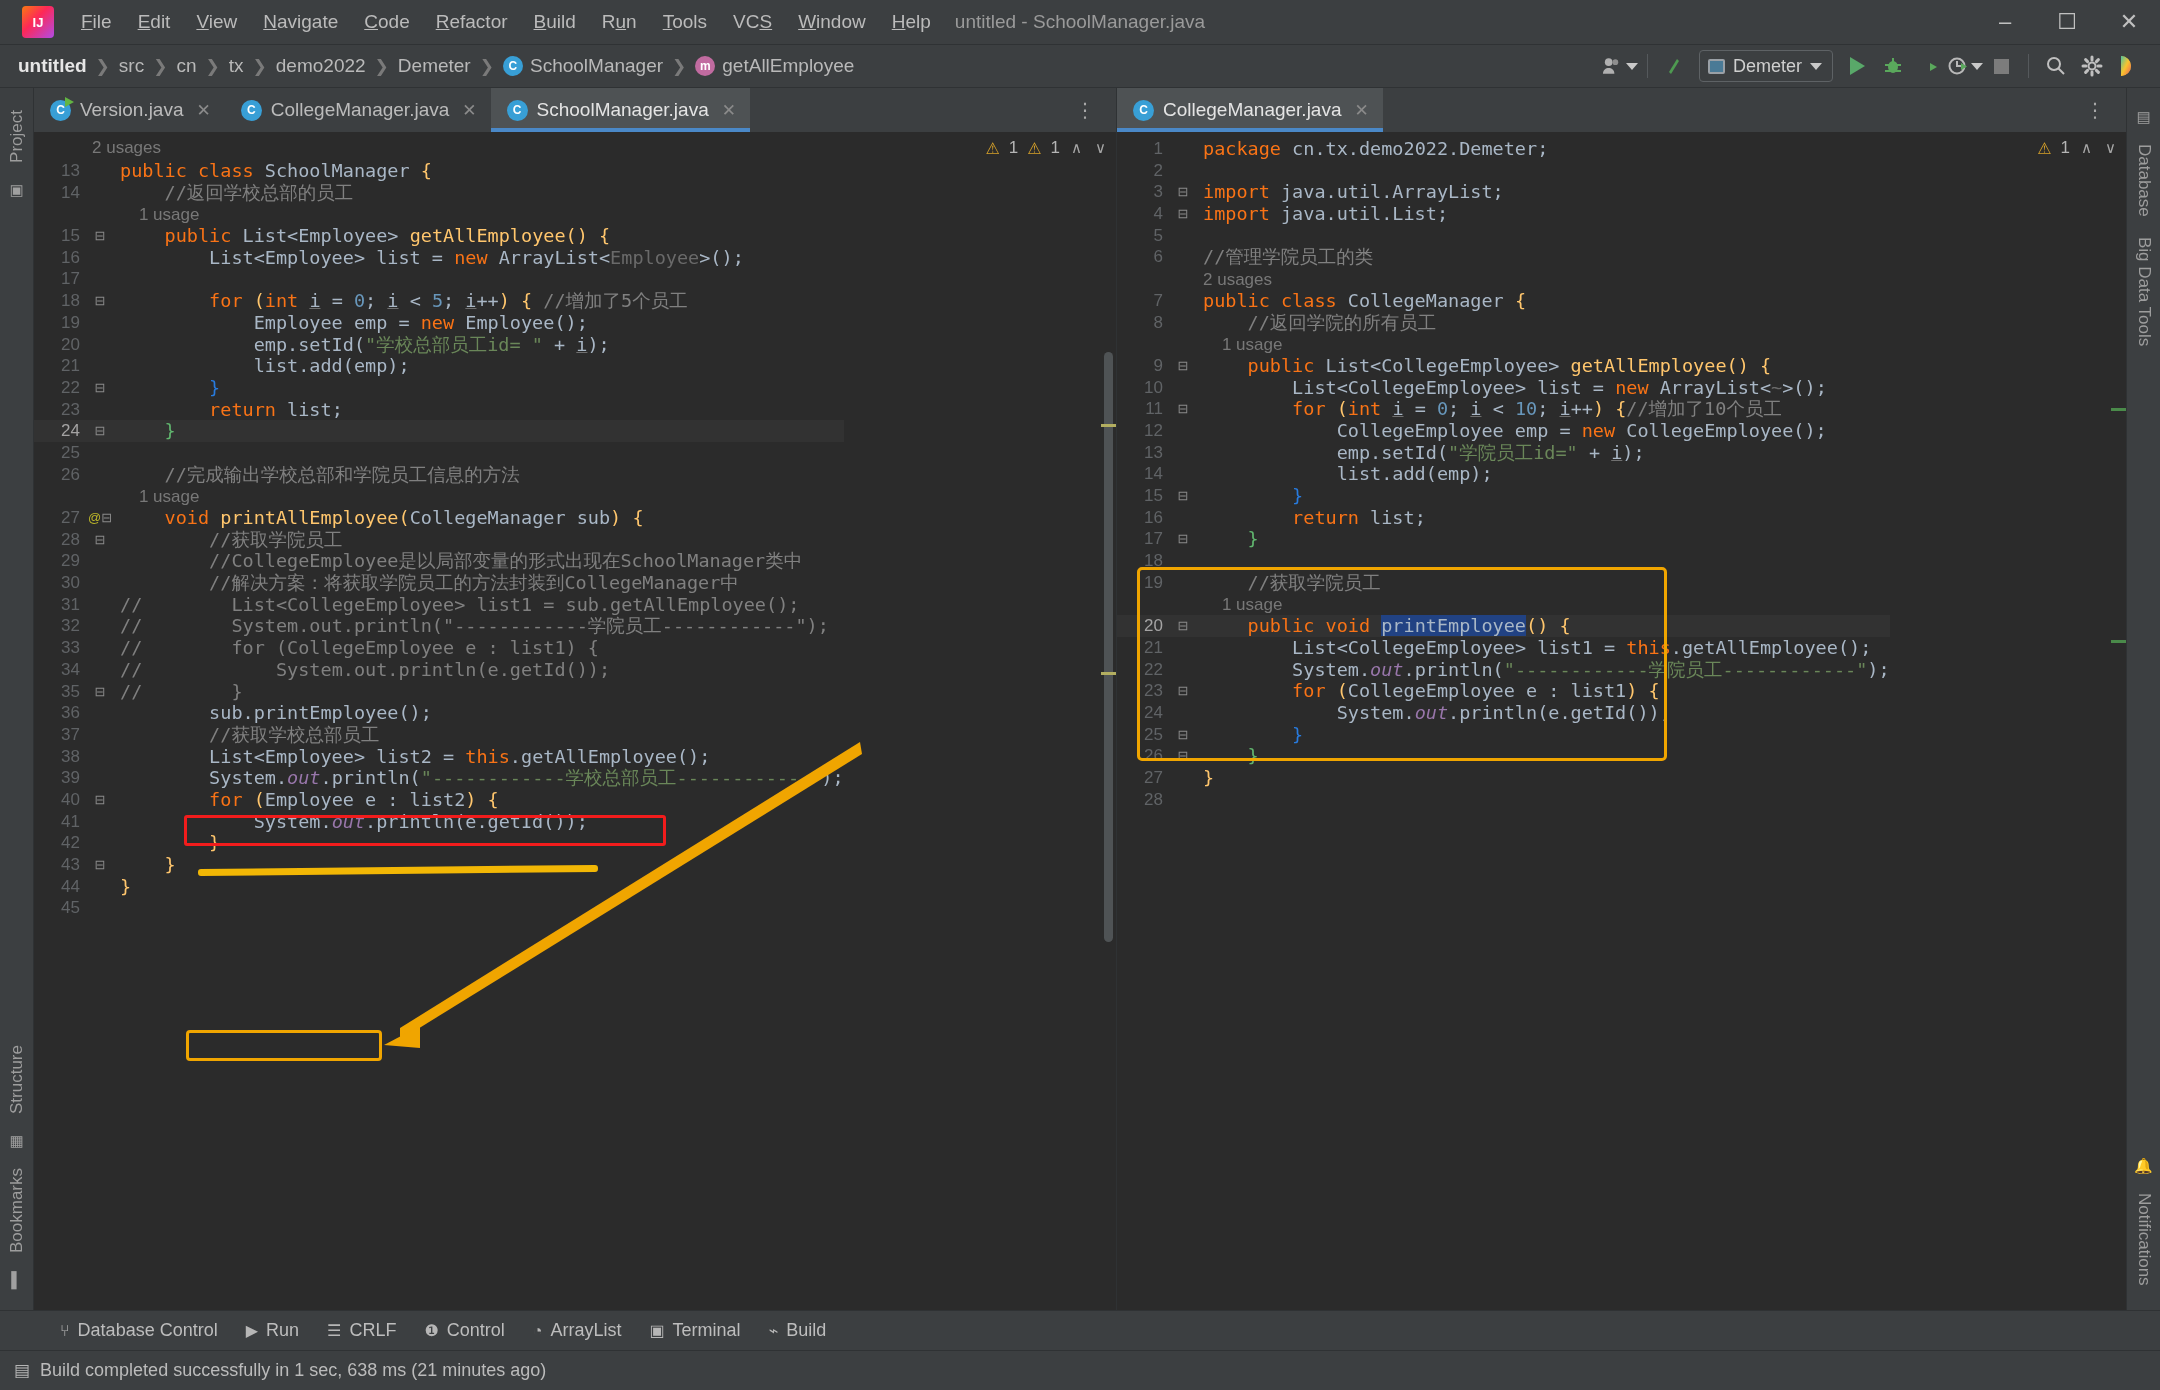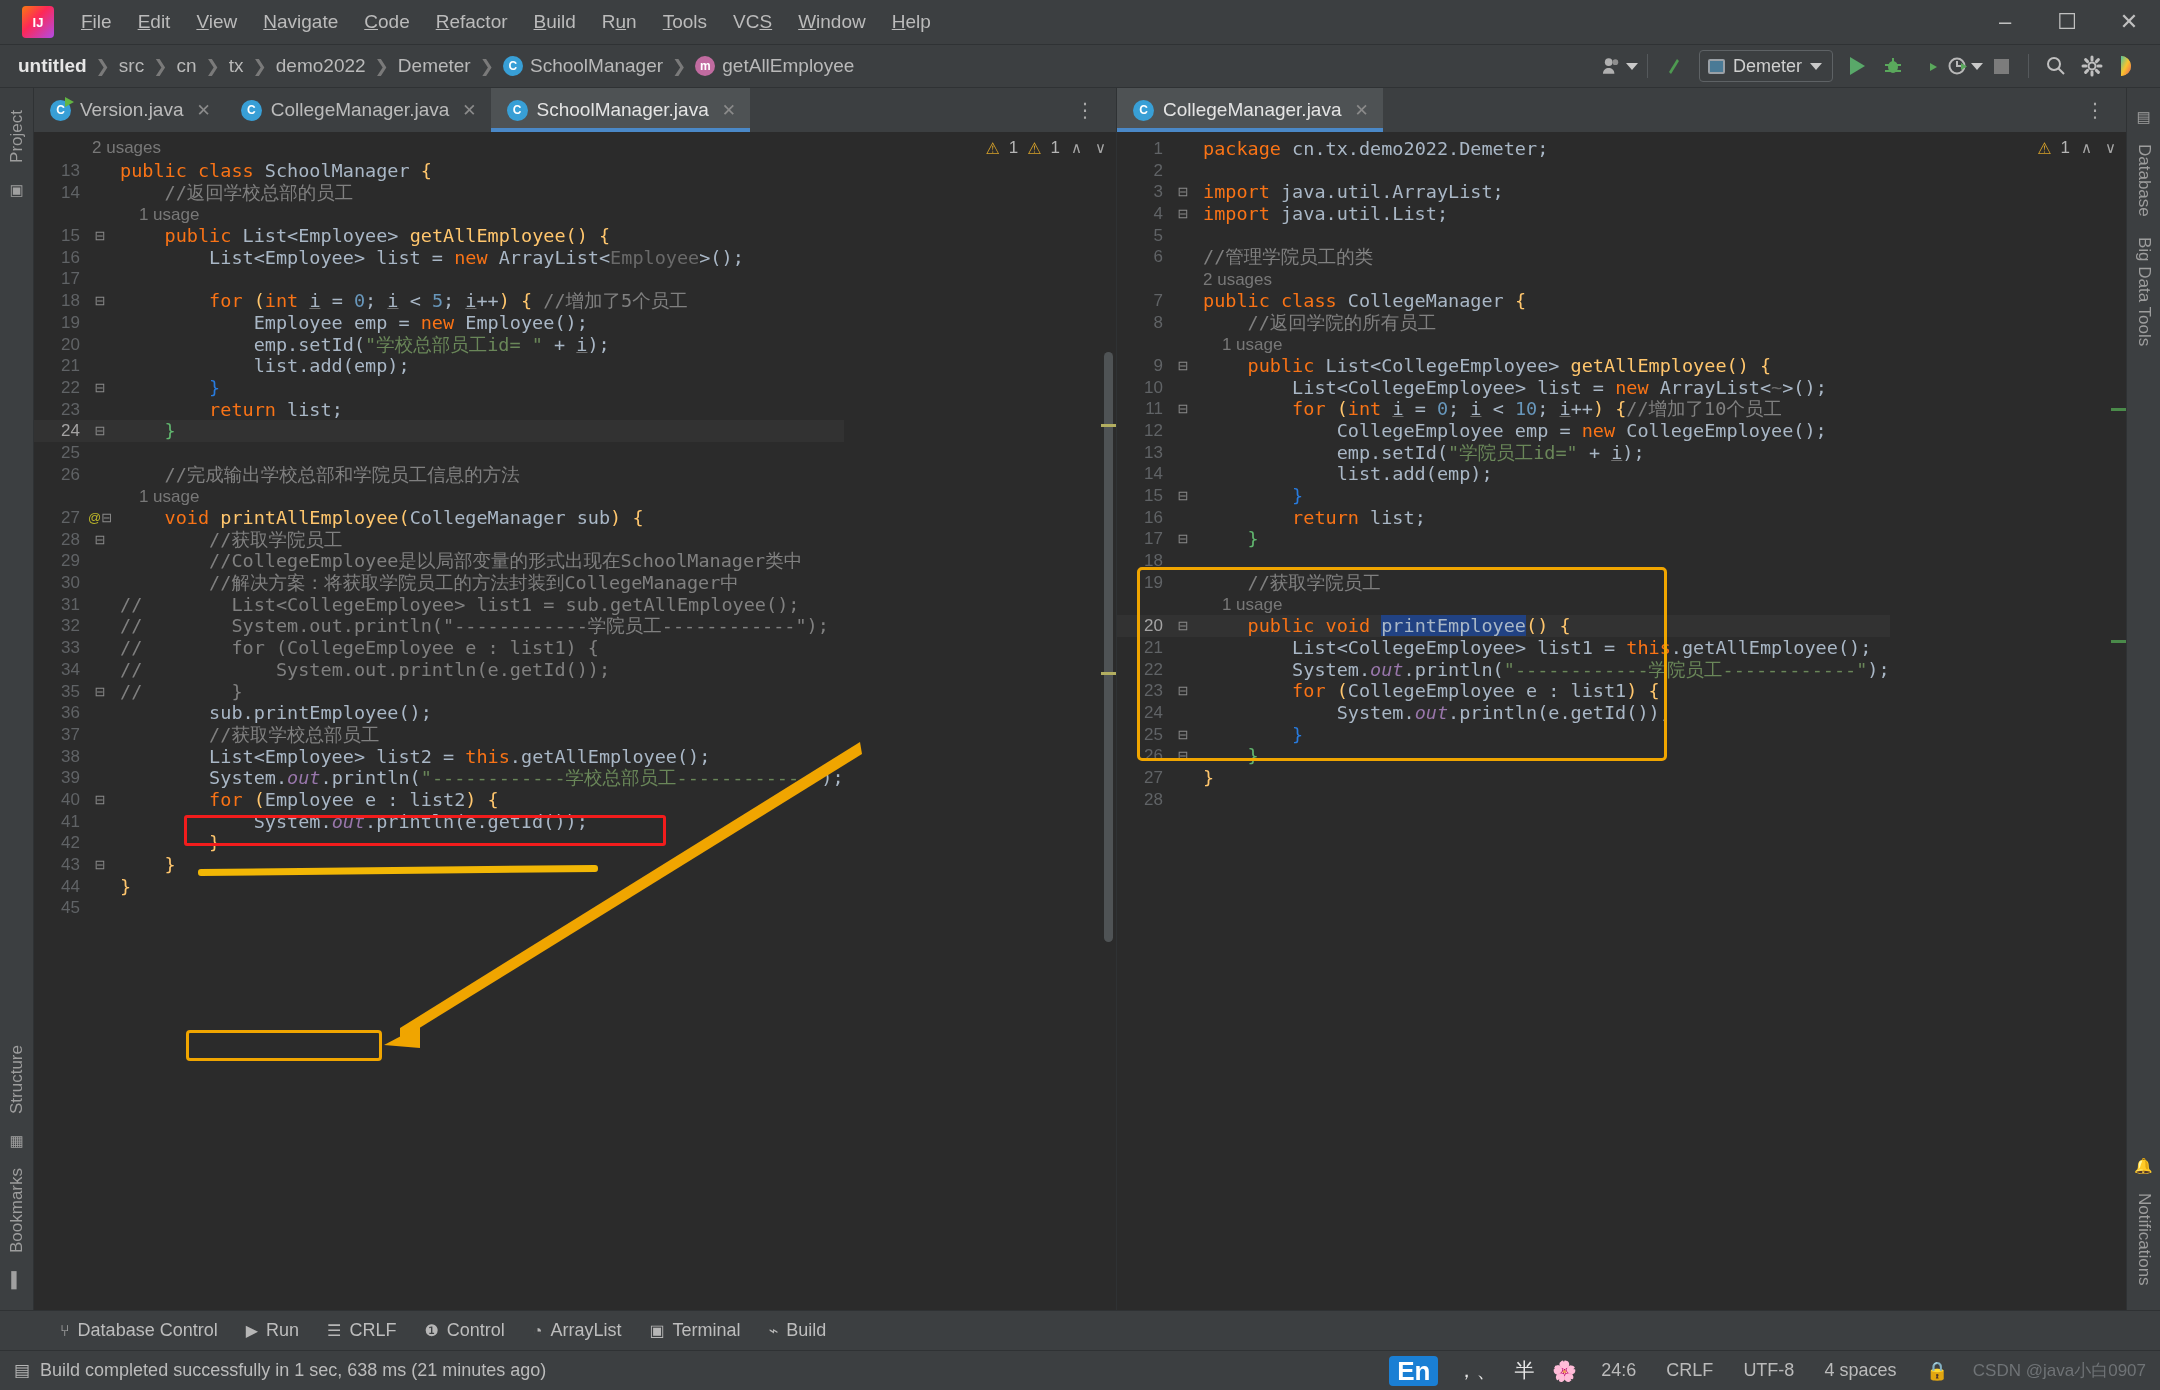--- a/index.html
+++ b/index.html
@@ -265,20 +265,21 @@
         <div class="menu-item"><span class="mn">N</span>avigate</div>
         <div class="menu-item"><span class="mn">C</span>ode</div>
         <div class="menu-item"><span class="mn">R</span>efactor</div>
         <div class="menu-item"><span class="mn">B</span>uild</div>
         <div class="menu-item">R<span class="mn">u</span>n</div>
         <div class="menu-item"><span class="mn">T</span>ools</div>
         <div class="menu-item">VC<span class="mn">S</span></div>
         <div class="menu-item"><span class="mn">W</span>indow</div>
         <div class="menu-item"><span class="mn">H</span>elp</div>
       </div>
+    <div class="win-title">untitled - SchoolManager.java</div>
     <div class="win-ctl">
       <div class="win-btn">–</div>
       <div class="win-btn">☐</div>
       <div class="win-btn close">✕</div>
     </div>
   </div>
 
   <div class="navbar">
     <div id="crumbs" style="display:flex;align-items:center;">
         <div class="crumb bold">
@@ -554,26 +555,14 @@
       </div>
       <div class="bw">
         <span class="ic">⌁</span>
         <span>Build</span>
       </div>
     </div>
 
   <div class="statusbar">
     <span style="color:#b6b6b6;font-size:17px;">▤</span>
     <span>Build completed successfully in 1 sec, 638 ms (21 minutes ago)</span>
-    <div class="status-right">
-      <span class="ime-box">En</span>
-      <span class="ime-ico">，、</span>
-      <span class="ime-ico">半</span>
-      <span class="ime-ico">🌸</span>
-      <span class="sitem">24:6</span>
-      <span class="sitem">CRLF</span>
-      <span class="sitem">UTF-8</span>
-      <span class="sitem">4 spaces</span>
-      <span class="sitem">🔒</span>
-      <span class="watermark">CSDN @java小白0907</span>
-    </div>
   </div>
 </div>
 
 </body></html>

